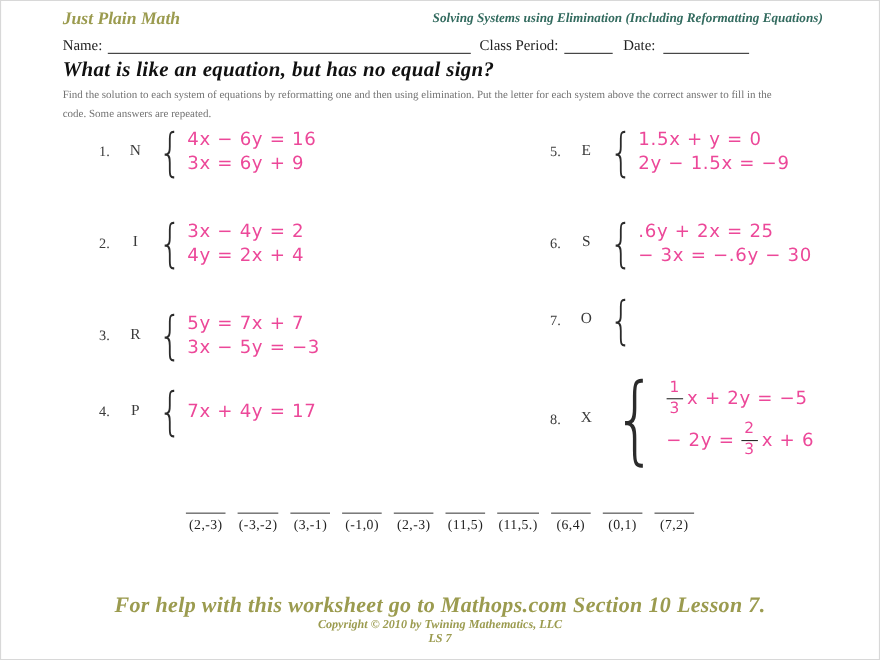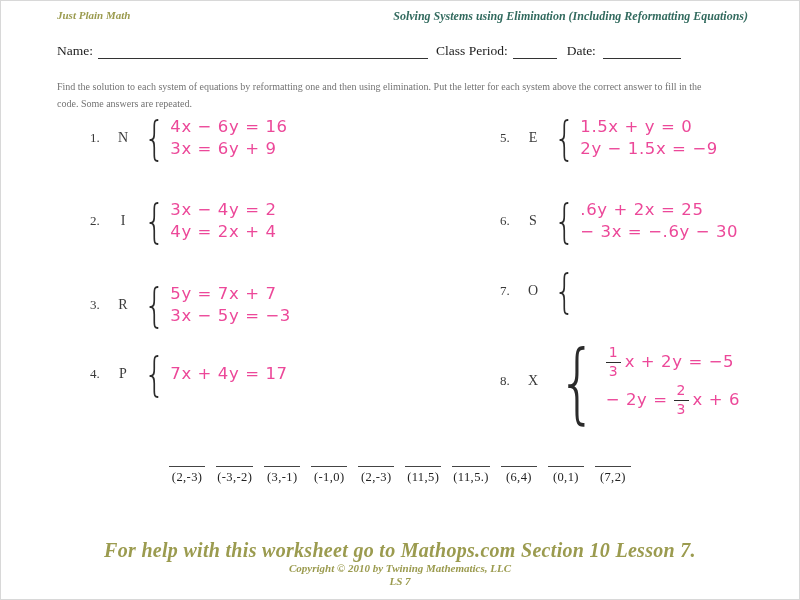--- a/index.html
+++ b/index.html
@@ -4,29 +4,29 @@
 <style>
   html,body { margin:0; padding:0; background:#e9e9e9; }
   .page {
     position:relative; width:800px; height:600px; background:#ffffff;
     font-family:"Liberation Serif", serif; overflow:hidden;
     box-shadow:0 0 0 1px #d8d8d8 inset;
   }
   
   .brand {
     position:absolute; left:57px; top:9px;
-    font-size:11px; font-weight:bold; font-style:italic; color:var(--olive);
+    font-size:16px; font-weight:bold; font-style:italic; color:var(--olive);
   }
   .sheet-title {
     position:absolute; right:52px; top:9px;
     font-size:12px; font-weight:bold; font-style:italic; color:var(--teal);
   }
   
   .name-row {
-    position:absolute; left:57px; top:43px; width:690px;
+    position:absolute; left:57px; top:33px; width:690px;
     display:flex; align-items:flex-end; font-size:13.5px; color:#222;
   }
   .blank { display:inline-block; border-bottom:1px solid #333; height:13px; }
   .blank-name { width:330px; margin-left:5px; }
   .blank-class { width:44px; margin-left:5px; }
   .blank-date { width:78px; margin-left:7px; }
   .lbl-class { margin-left:8px; }
   .lbl-date { margin-left:10px; }
   
   .q-title {
@@ -98,20 +98,21 @@
 
   <div class="name-row">
     <span>Name:</span>
     <span class="blank blank-name"></span>
     <span class="lbl-class">Class Period:</span>
     <span class="blank blank-class"></span>
     <span class="lbl-date">Date:</span>
     <span class="blank blank-date"></span>
   </div>
 
+  <div class="q-title">What is like an equation, but has no equal sign?</div>
   <div class="instructions">Find the solution to each system of equations by reformatting one and then using elimination. Put the letter for each system above the correct answer to fill in the code.  Some answers are repeated.</div>
 
   <div class="problem p1">
     <span class="pnum">1.</span>
     <span class="plett">N</span>
     <span class="brace">{</span>
     <div class="eqs">
       <div class="eq">4x − 6y = 16</div>
       <div class="eq">3x = 6y + 9</div>
     </div>

